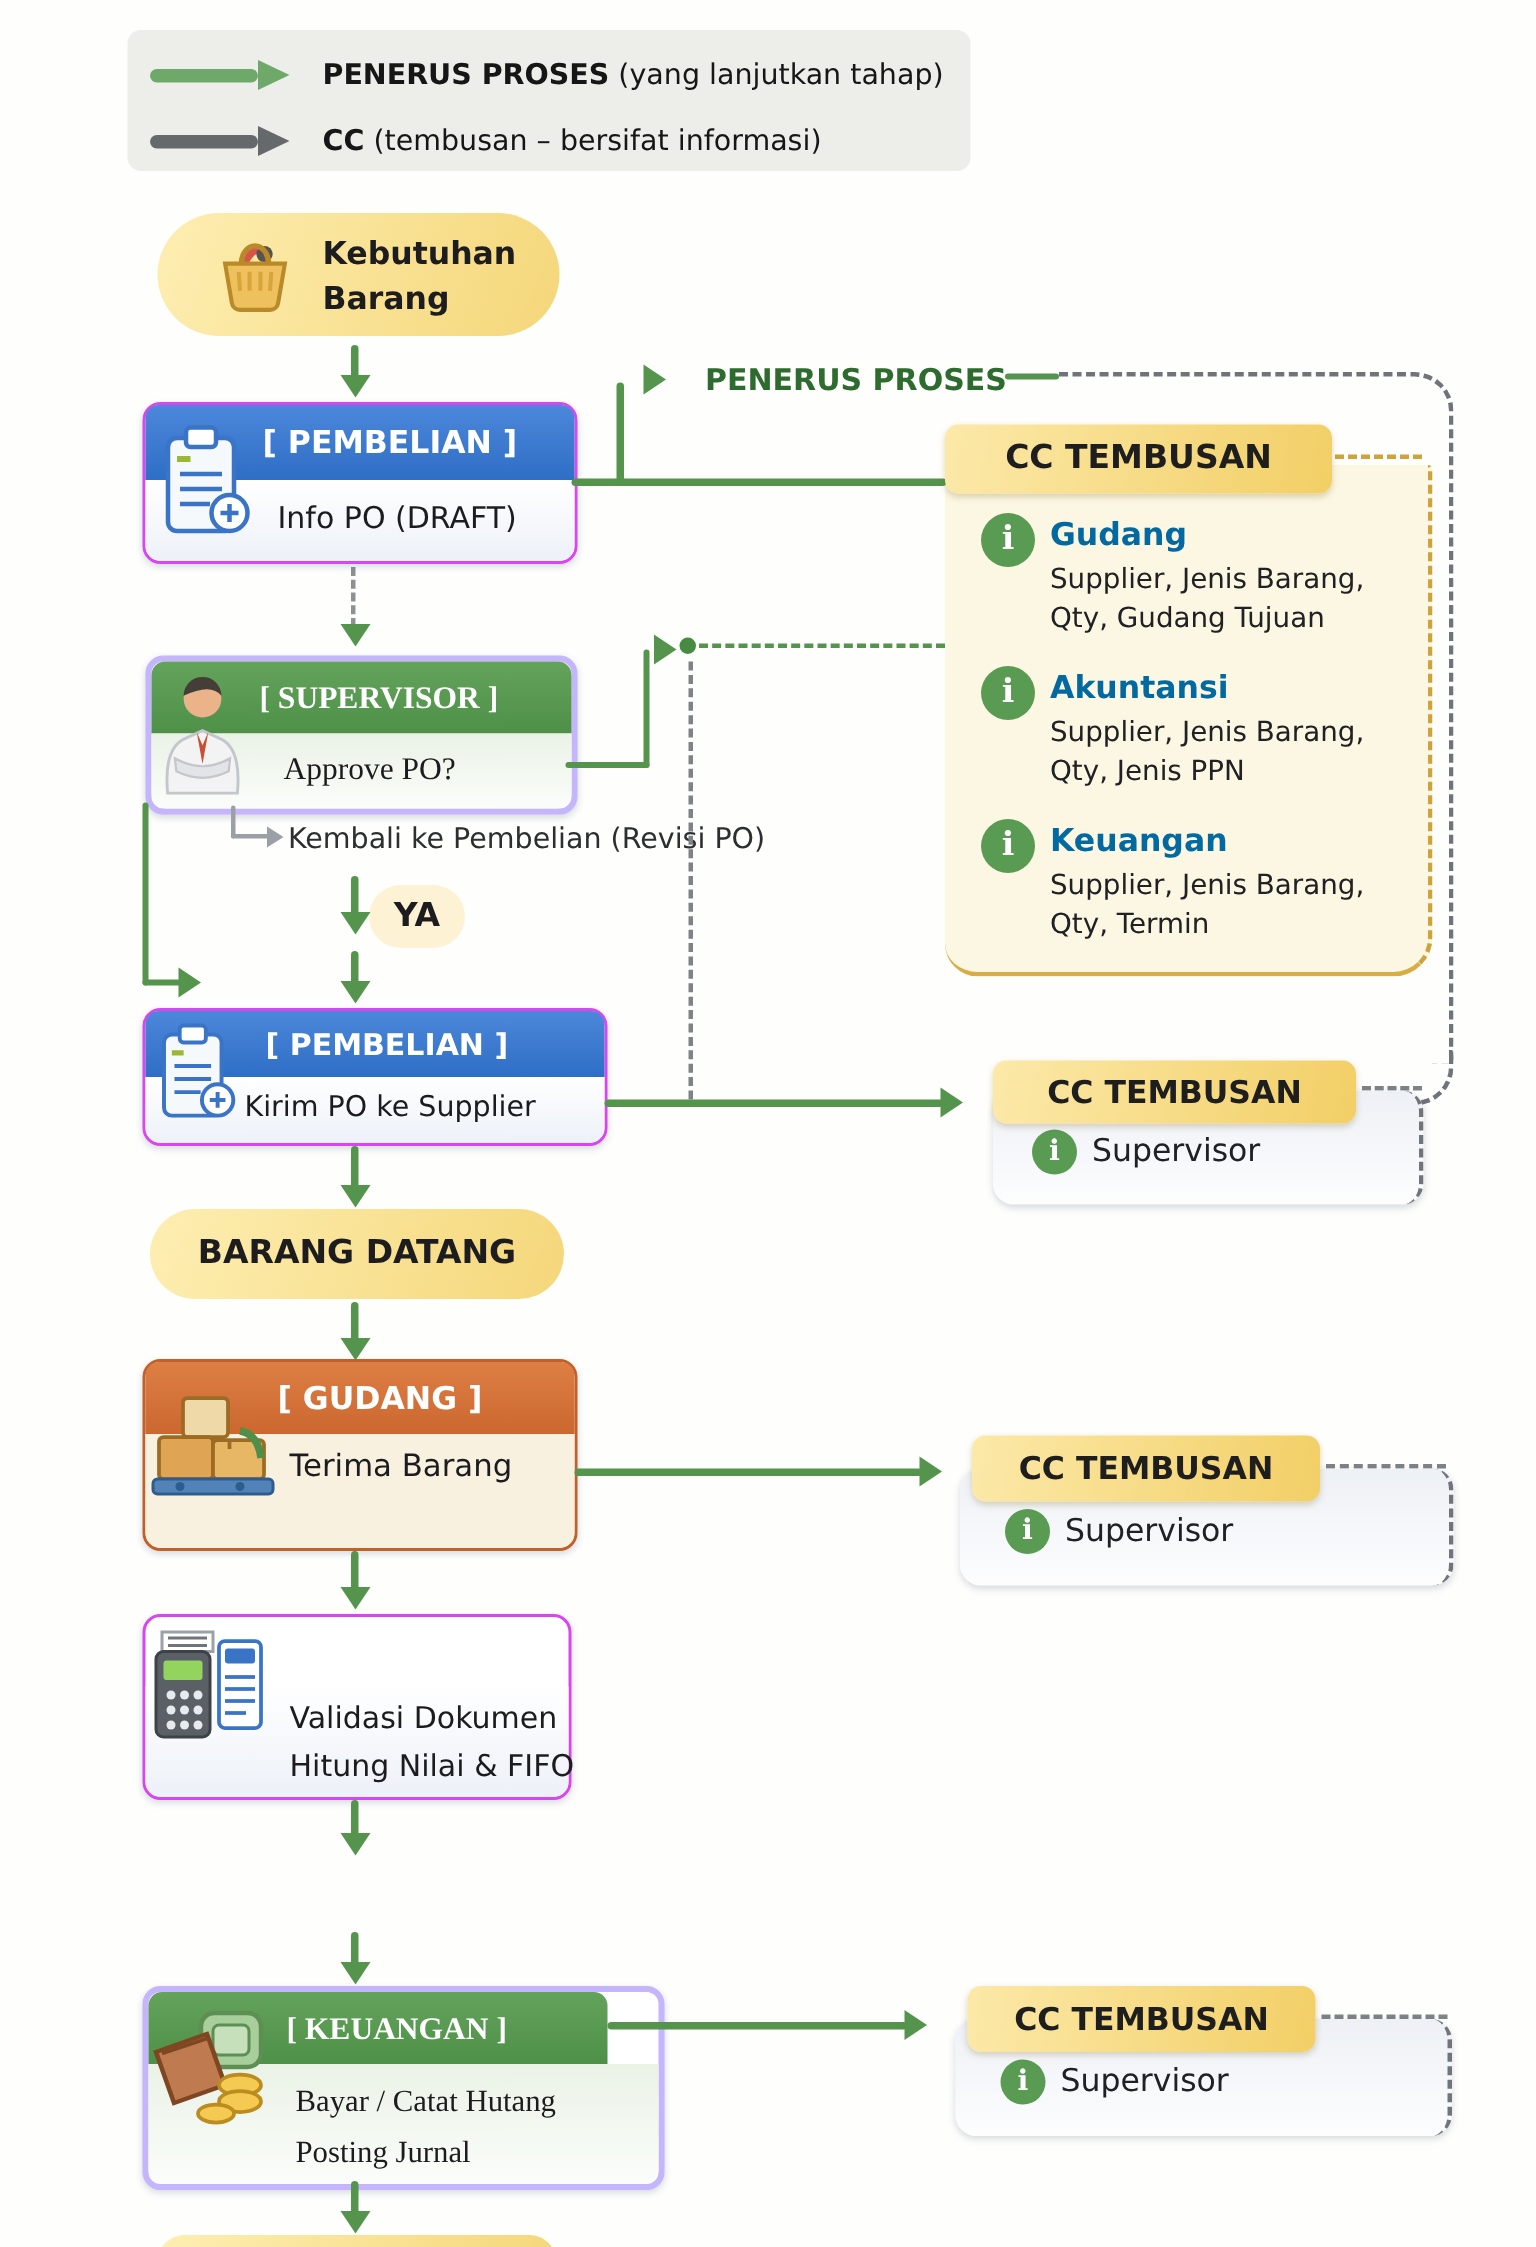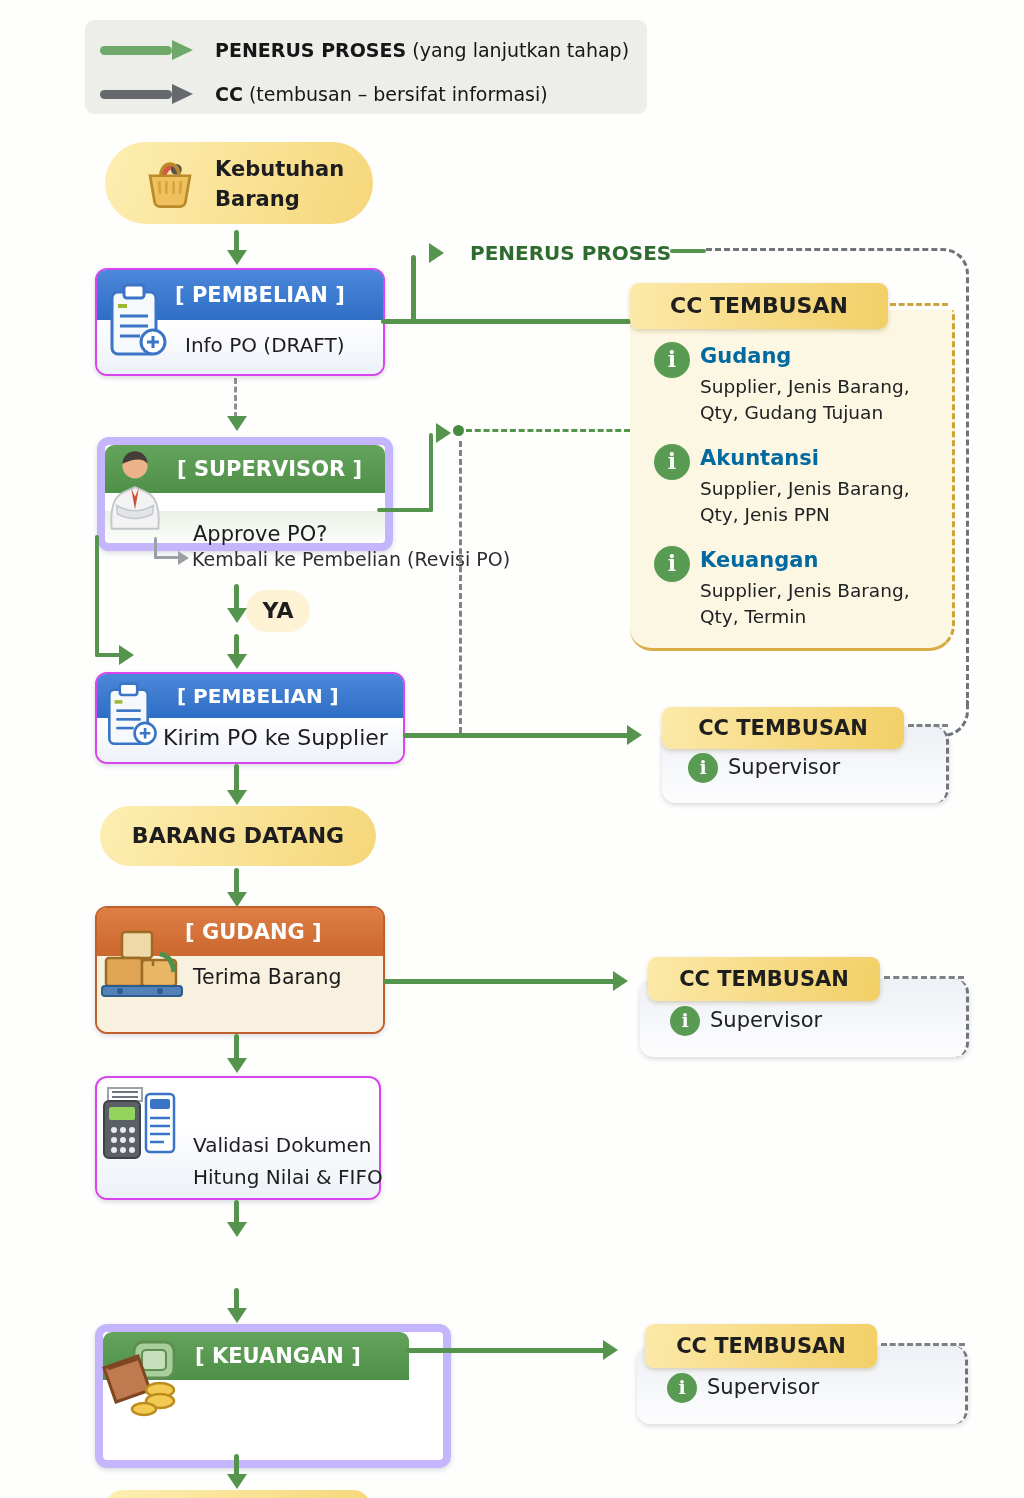--- a/index.html
+++ b/index.html
@@ -27,23 +27,23 @@
   
   .pill{position:absolute;background:linear-gradient(110deg,#fdeeb2,#f5d77a);border-radius:40px;z-index:2;
         font-weight:bold;color:#1d1d1f;}
   
   .box{position:absolute;border-radius:12px;background:#ffffff;z-index:2;box-shadow:0 2px 5px rgba(40,60,90,.18);}
   .box .hdr{position:absolute;left:0;top:0;right:0;color:#ffffff;font-weight:bold;white-space:nowrap;}
   .box .bdy{position:absolute;left:0;right:0;white-space:nowrap;color:#1c1c1e;}
   .blue{border:2px solid #d946ef;}
   .blue .hdr{background:linear-gradient(180deg,#4c88da,#2f6ec6);border-radius:9px 9px 0 0;}
   .blue .bdy{background:linear-gradient(180deg,#ffffff,#edf1f8);border-radius:0 0 10px 10px;}
-  .green{border:8px solid #c4b5fd;}
+  .green{border:4px solid #c4b5fd;font-family:Liberation Serif, serif;}
   .green .hdr{background:linear-gradient(180deg,#63a35c,#4f9049);border-radius:9px 9px 0 0;}
-  .green .bdy{background:linear-gradient(180deg,#eaf2e6,#fbfdfa);border-radius:0 0 10px 10px;margin-top:18px;}
+  .green .bdy{background:linear-gradient(180deg,#eaf2e6,#fbfdfa);border-radius:0 0 10px 10px;}
   .orange{border:2px solid #c2602c;}
   .orange .hdr{background:linear-gradient(180deg,#dd7f45,#cb672f);border-radius:9px 9px 0 0;}
   .orange .bdy{background:#f9f1e0;border-radius:0 0 10px 10px;}
   .node-icon{position:absolute;z-index:5;}
   
   .cc-hdr{position:absolute;background:linear-gradient(100deg,#fce9a9,#f2cf66);border-radius:9px;z-index:4;
           font-weight:bold;color:#1e1e1e;text-align:center;box-shadow:0 2px 4px rgba(120,90,20,.25);}
   .cc-main-body{position:absolute;background:#fcf7e2;z-index:2;
           border-right:3px dashed #cda33c;border-bottom:3px solid #d9ad45;border-radius:3px 3px 26px 22px;}
   .cc-small-body{position:absolute;background:linear-gradient(180deg,#edf0f5,#fdfdfe);border-radius:14px;z-index:2;
@@ -149,21 +149,21 @@
   <div class="pill" style="left:246px;top:590px;width:64px;height:42px;border-radius:21px;background:#fdf3d4;text-align:center;line-height:42px;font-size:22px;">YA</div>
   <div class="vl" style="left:234px;top:634px;height:22px;"></div>
   <div class="ah-d" style="left:227px;top:654px;"></div>
 
   <div class="vl" style="left:95px;top:535px;height:122px;width:4px;"></div>
   <div class="hl" style="left:95px;top:653px;width:28px;height:4px;"></div>
   <div class="ah-r" style="left:119px;top:645px;"></div>
 
   <div class="box blue" style="left:95px;top:672px;width:306px;height:88px;">
     <div class="hdr" style="height:44px;line-height:44px;padding-left:80px;font-size:20px;">[ PEMBELIAN ]</div>
-    <div class="bdy" style="top:44px;bottom:0;line-height:40px;padding-left:66px;font-size:22px;">Kirim PO ke Supplier</div>
+    <div class="bdy" style="top:44px;bottom:0;line-height:40px;padding-left:66px;font-size:19px;">Kirim PO ke Supplier</div>
   </div>
   <svg class="node-icon" style="left:104px;top:681px;" width="56" height="68" viewBox="0 0 64 78">
     <rect x="6" y="10" width="44" height="62" rx="6" fill="#f6f9fc" stroke="#3a74c6" stroke-width="3"></rect>
     <rect x="18" y="3" width="20" height="13" rx="3" fill="#ffffff" stroke="#3a74c6" stroke-width="3"></rect>
     <line x1="12" y1="24" x2="21" y2="24" stroke="#9ab832" stroke-width="4"></line>
     <g stroke="#3a74c6" stroke-width="3">
         <line x1="14" y1="34" x2="42" y2="34"></line>
         <line x1="14" y1="44" x2="42" y2="44"></line>
         <line x1="14" y1="54" x2="34" y2="54"></line>
       </g>
@@ -242,20 +242,24 @@
 
   <div class="vl" style="left:234px;top:1200px;height:24px;"></div>
   <div class="ah-d" style="left:227px;top:1222px;"></div>
 
 
   <div class="vl" style="left:234px;top:1288px;height:22px;"></div>
   <div class="ah-d" style="left:227px;top:1308px;"></div>
 
   <div class="box green" style="left:95px;top:1324px;width:340px;height:128px;">
     <div class="hdr" style="width:214px;height:48px;line-height:48px;padding-left:92px;font-size:21px;right:auto;border-radius:9px 9px 0 0;">[ KEUANGAN ]</div>
+    <div class="bdy" style="top:48px;bottom:0;padding-left:98px;padding-top:8px;line-height:34px;font-size:20.5px;">
+      <div>Bayar / Catat Hutang</div>
+      <div>Posting Jurnal</div>
+    </div>
   </div>
   <svg class="node-icon" style="left:98px;top:1338px;" width="88" height="82" viewBox="0 0 88 82">
     <rect x="36" y="4" width="40" height="36" rx="9" fill="#a8cf9b" stroke="#5d8f52" stroke-width="3"></rect>
     <rect x="44" y="12" width="24" height="20" rx="4" fill="#c5e0ba" stroke="#5d8f52" stroke-width="2"></rect>
     <path d="M6 30 l34 -12 12 34 -34 12 z" fill="#c07a50" stroke="#7e4722" stroke-width="3"></path>
     <path d="M10 31 l30 -10" stroke="#7e4722" stroke-width="2.5" fill="none"></path>
     <ellipse cx="62" cy="52" rx="14" ry="7" fill="#f4ca52" stroke="#bb8d20" stroke-width="2.5"></ellipse>
     <ellipse cx="62" cy="63" rx="14" ry="7" fill="#f4ca52" stroke="#bb8d20" stroke-width="2.5"></ellipse>
     <ellipse cx="46" cy="71" rx="12" ry="6" fill="#f4ca52" stroke="#bb8d20" stroke-width="2.5"></ellipse>
   </svg>

